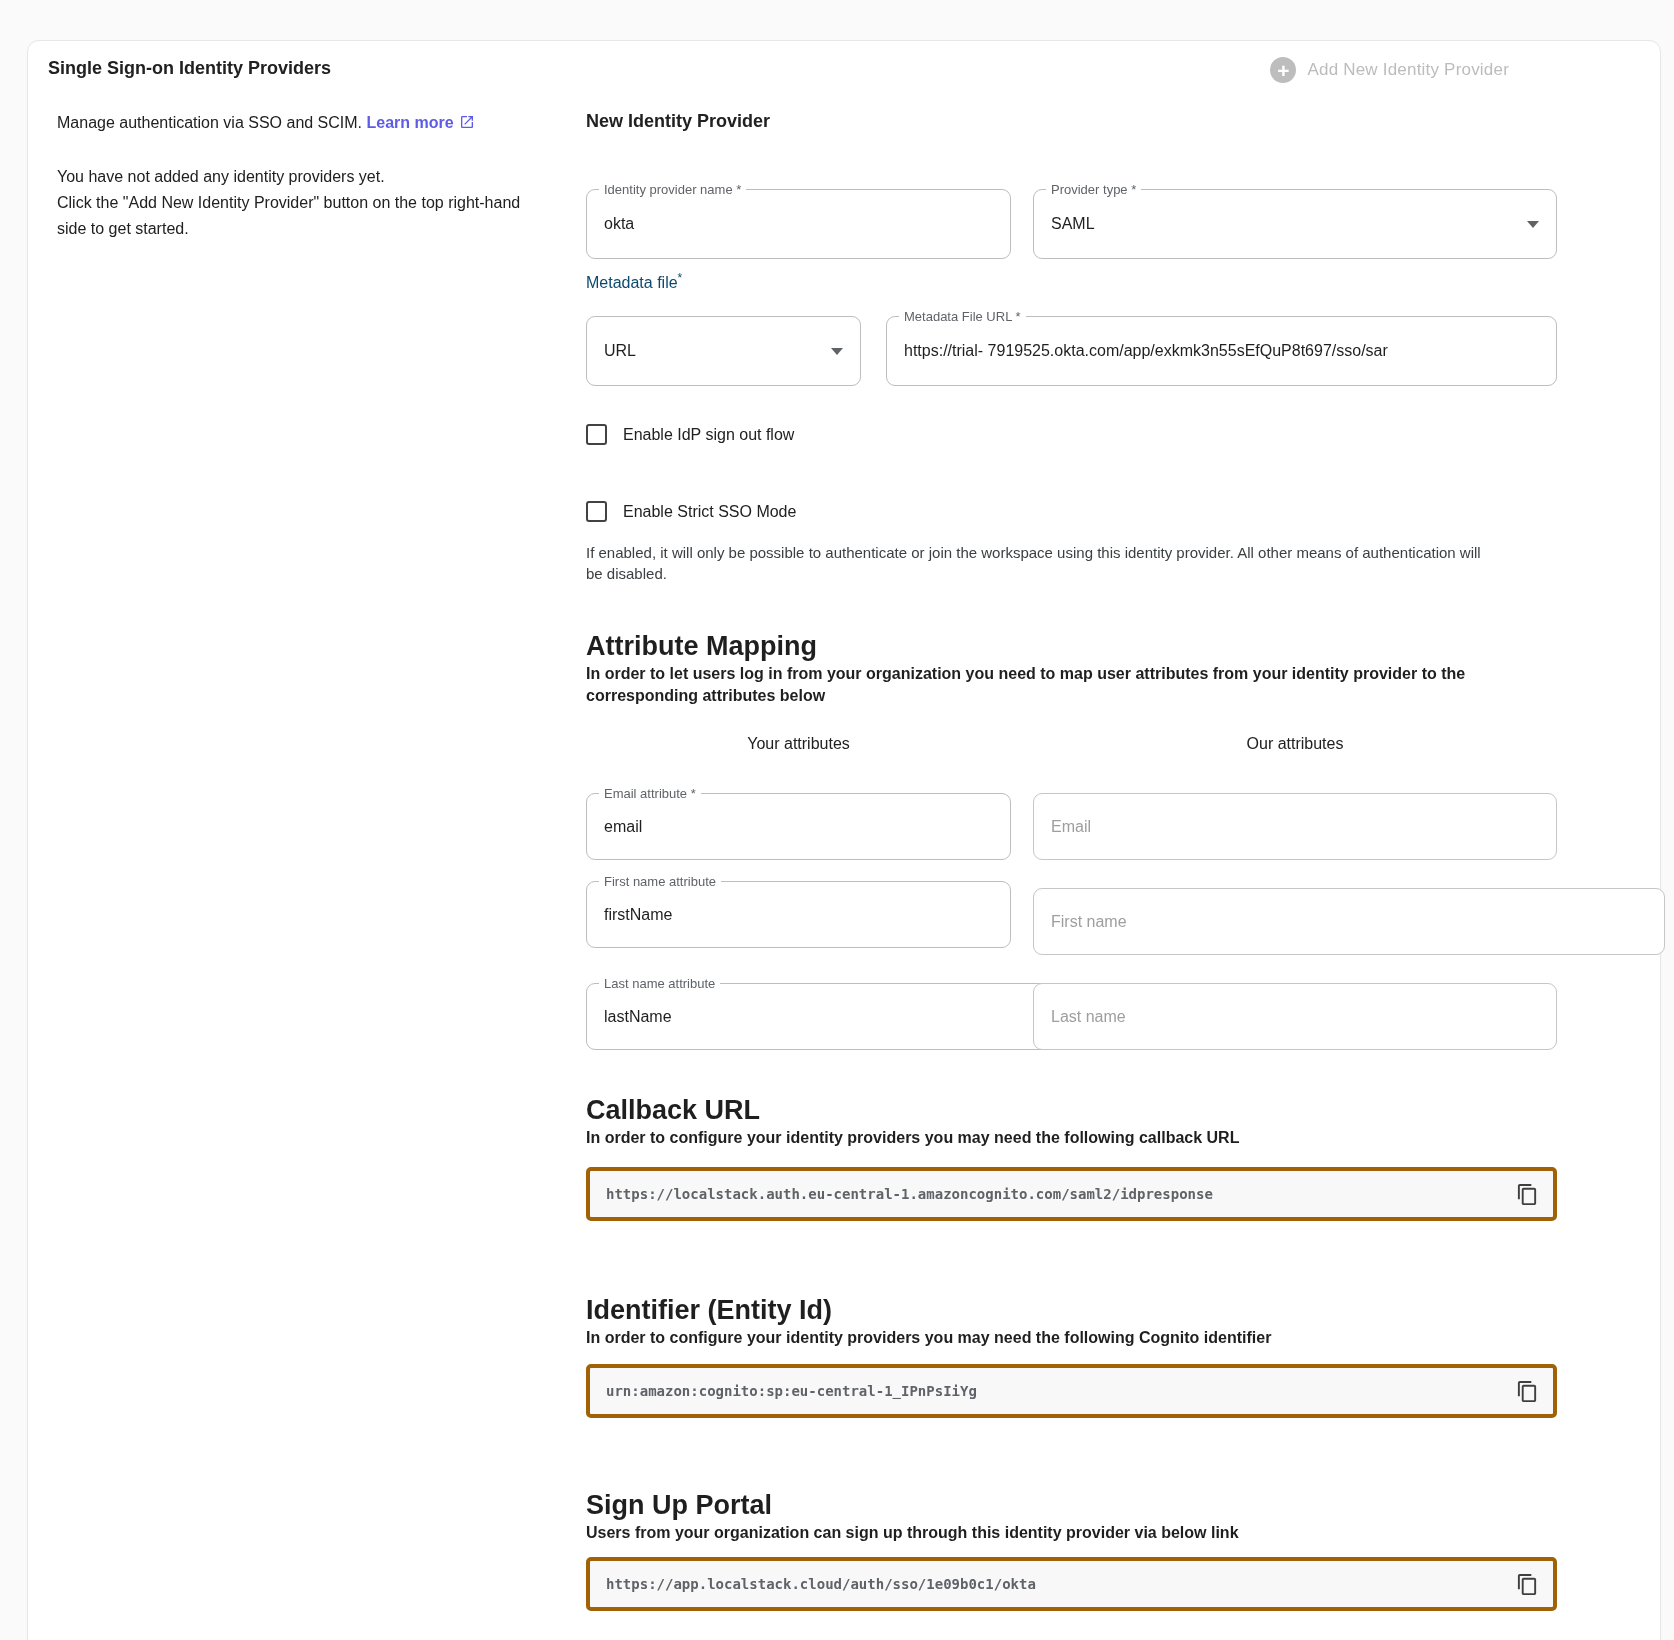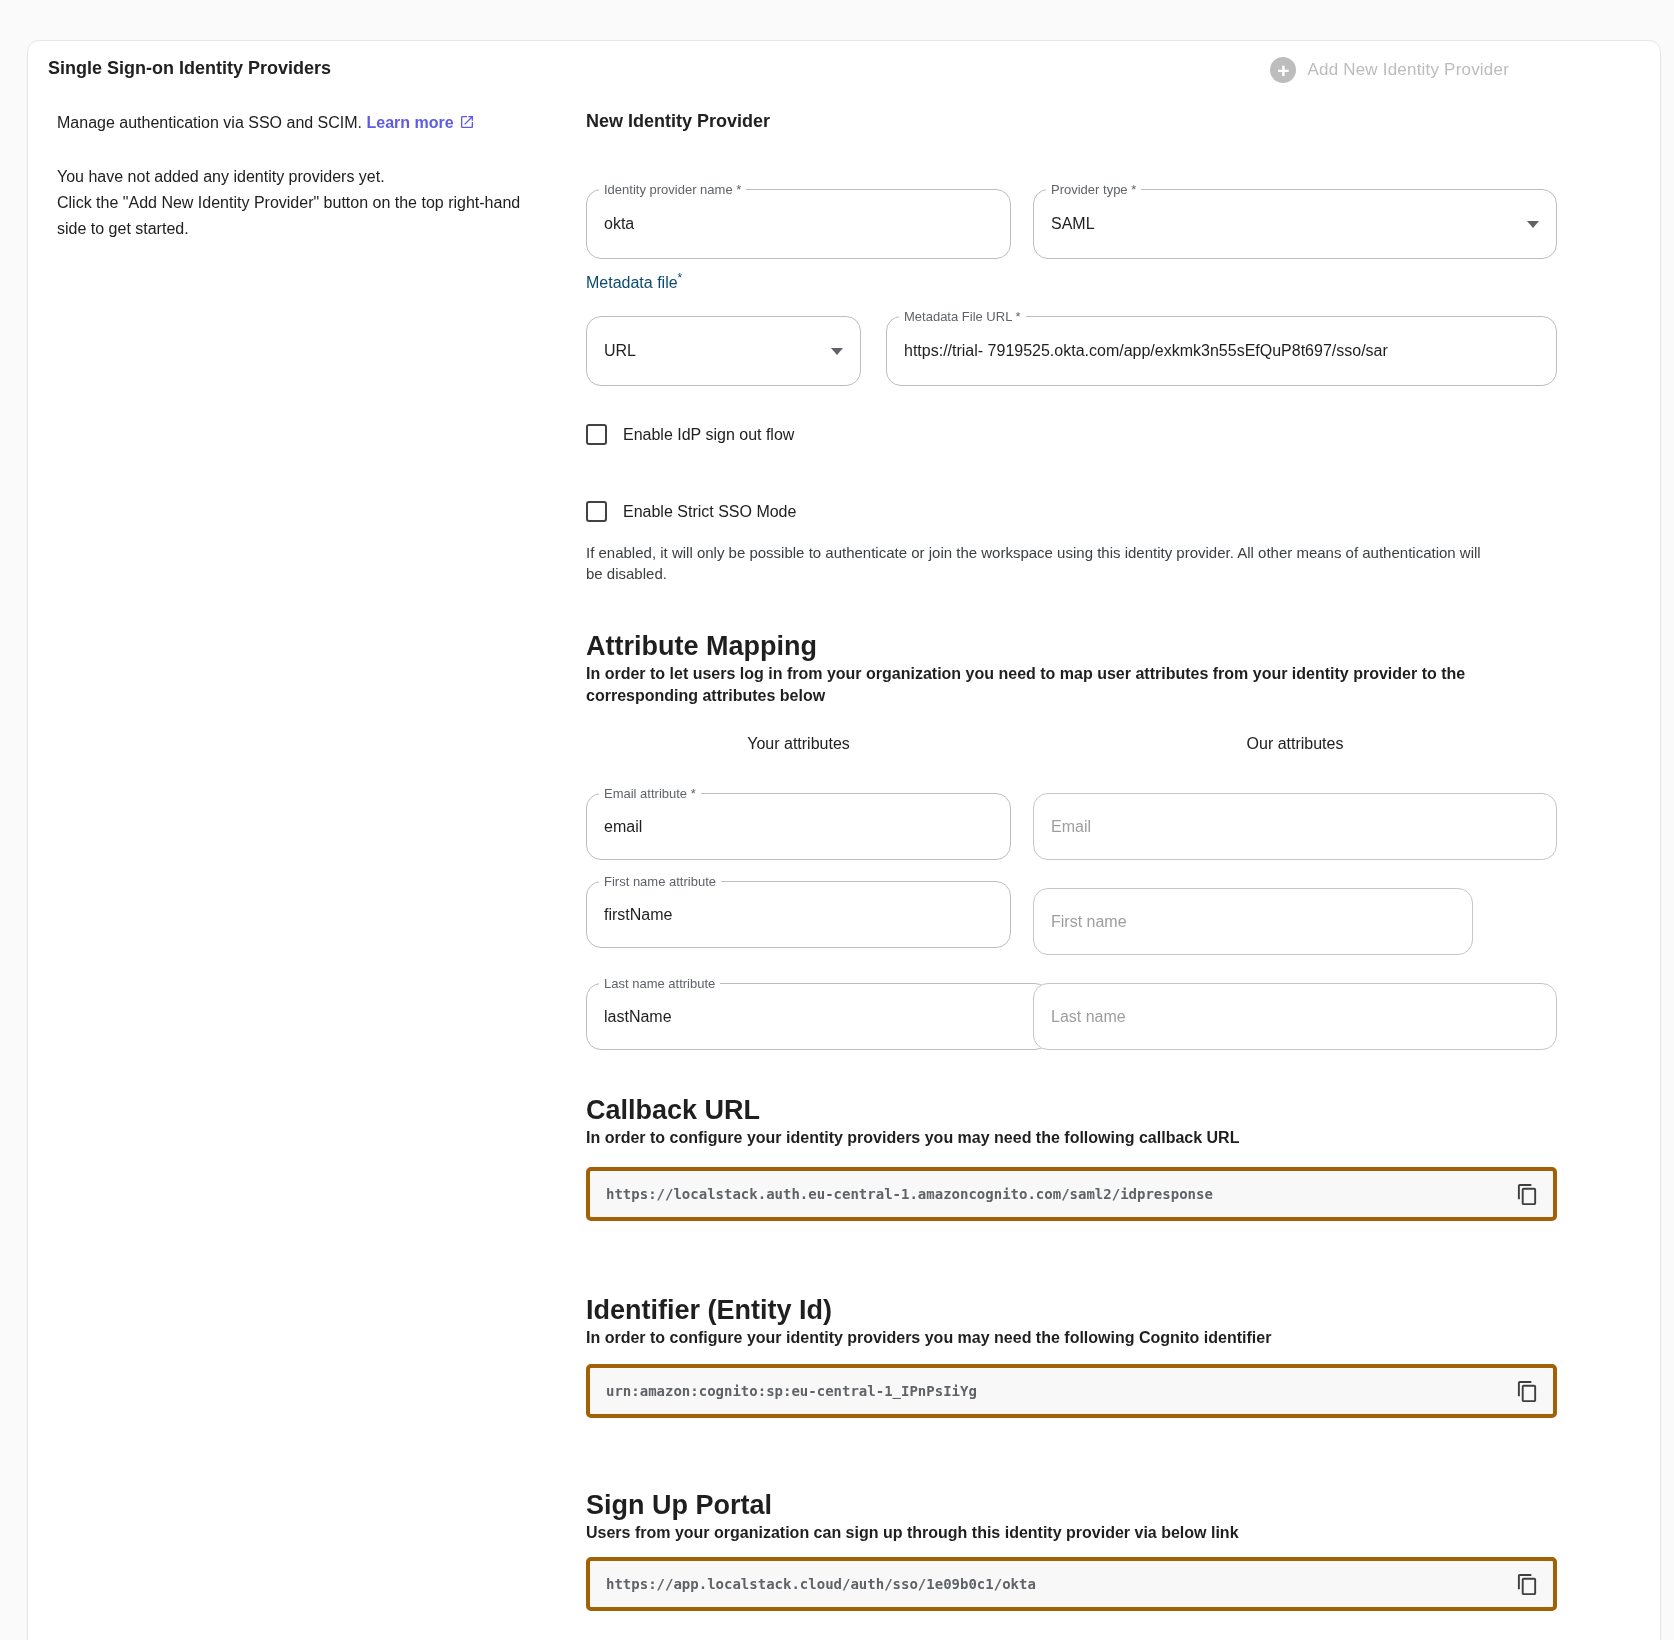--- a/index.html
+++ b/index.html
@@ -18,21 +18,21 @@
   .add-btn .lbl { font-size:17px; color:#bcbcbc; letter-spacing:0.2px; }
 
   .left-col { position:absolute; left:29px; top:69px; width:484px; font-size:16px; line-height:26px; color:#212121; }
   .left-col .intro { margin-bottom:28px; }
   .link { color:#5e5ce6; font-weight:700; text-decoration:none; cursor:pointer; }
   .ext-icon svg { vertical-align:-2px; margin-left:5px; }
 
   .form-col { position:absolute; left:558px; top:64px; width:971px; }
   .form-heading { position:absolute; left:0; top:6px; font-size:18px; font-weight:700; color:#212121; }
 
-  .field { position:absolute; height:70px; border:1px solid #bdbdbd; border-radius:15px; background:#fff; }
+  .field { position:absolute; height:70px; border:1px solid #bdbdbd; border-radius:9px; background:#fff; }
   .field .flabel { position:absolute; top:-8px; left:12px; background:#fff; padding:0 5px;
                    font-size:13px; color:#5f6368; white-space:nowrap; }
   .field input, .field .fvalue { position:absolute; left:0; top:0; width:100%; height:100%;
                    border:none; outline:none; background:transparent; padding:0 40px 0 17px;
                    font-family:"Liberation Sans", sans-serif; font-size:16px; color:#1f1f1f;
                    white-space:nowrap; overflow:hidden; }
   .field .fvalue { display:flex; align-items:center; padding-right:44px; }
   .field input::placeholder { color:#9e9e9e; opacity:1; }
   .field.disabled { border-color:#c6c6c6; }
   .caret { position:absolute; right:17px; top:50%; margin-top:-3px; width:0; height:0;
@@ -129,21 +129,21 @@
       <input value="email" style="">
     </div>
     <div class="field disabled" style="left:447px; top:688px; width:524px; height:67px;">
       <input disabled="" placeholder="Email" style="">
     </div>
 
     <div class="field" style="left:0; top:776px; width:425px; height:67px;">
       <span class="flabel">First name attribute</span>
       <input value="firstName" style="">
     </div>
-    <div class="field disabled" style="left:447px; top:783px; width:440px; height:67px;">
+    <div class="field disabled" style="left:447px; top:783px; width:632px; height:67px;">
       <input disabled="" placeholder="First name" style="">
     </div>
 
     <div class="field" style="left:0; top:878px; width:464px; height:67px;">
       <span class="flabel">Last name attribute</span>
       <input value="lastName" style="">
     </div>
     <div class="field disabled" style="left:447px; top:878px; width:524px; height:67px;">
       <input disabled="" placeholder="Last name" style="">
     </div>

